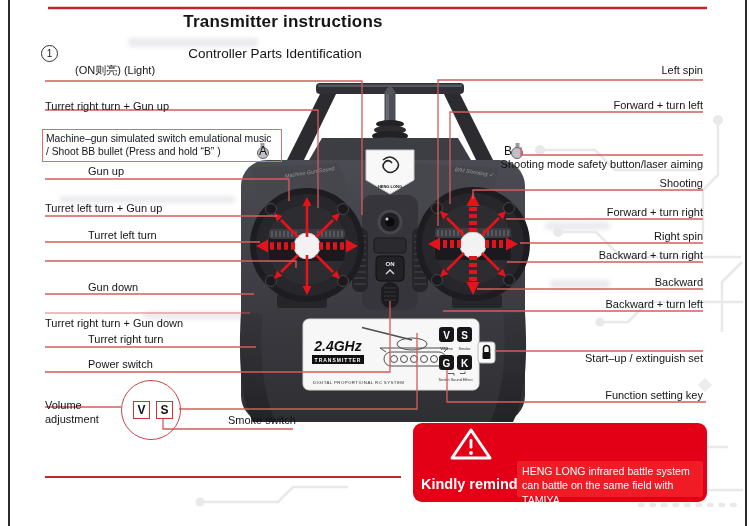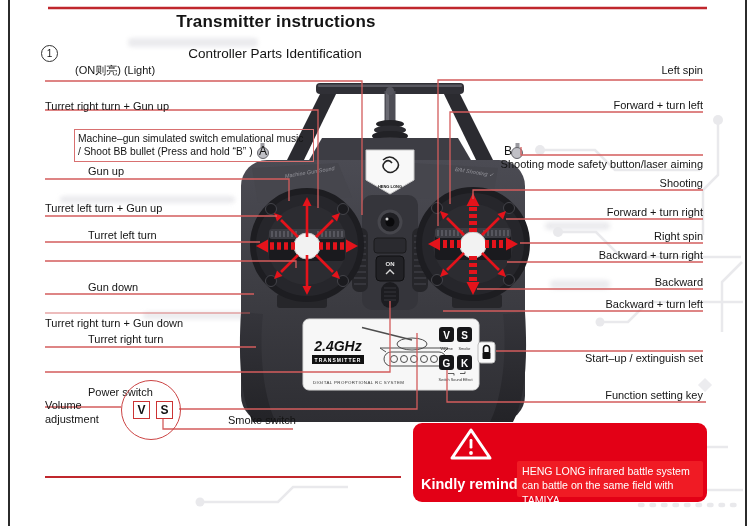--- a/index.html
+++ b/index.html
@@ -2,27 +2,27 @@
 <html><head>
 <meta charset="utf-8">
 <style>
   html,body{margin:0;padding:0;background:#fff;}
   .page{position:relative;width:750px;height:526px;background:#ffffff;overflow:hidden;
         font-family:"Liberation Sans",sans-serif;color:#141414;}
   .edge{position:absolute;top:0;height:526px;width:2px;background:#2b2b2b;}
   .lbl{position:absolute;font-size:11px;line-height:1.25;color:#141414;white-space:nowrap;z-index:4;}
   .lbl.rt{right:47px;text-align:right;}
   .lbl.wrapped{white-space:normal;}
-  .title{position:absolute;left:121px;top:12px;width:310px;text-align:center;
+  .title{position:absolute;left:128px;top:12px;width:310px;text-align:center;
          font-size:17px;font-weight:bold;letter-spacing:.2px;z-index:4;}
   .subtitle{position:absolute;left:120px;top:46px;width:310px;text-align:center;font-size:13.5px;z-index:4;}
   .stepnum{position:absolute;left:41px;top:45px;width:15px;height:15px;border:1.2px solid #333;
            border-radius:50%;font-size:10px;line-height:15px;text-align:center;z-index:4;}
   .mgbox{position:absolute;left:42px;top:129px;width:232px;border:1px solid #d87070;
-         padding:2px 3px;font-size:10.3px;line-height:1.3;z-index:4;background:rgba(255,255,255,.0);margin-left:32px;}
+         padding:2px 3px;font-size:10.3px;line-height:1.3;z-index:4;background:rgba(255,255,255,.0);}
   .mgbox span{display:block;white-space:nowrap;}
   .abletter{position:absolute;font-size:12px;z-index:5;}
   .vscircle{position:absolute;left:121px;top:380px;width:58px;height:58px;border:1.4px solid #cc4444;
             border-radius:50%;z-index:4;}
   .vsbox{position:absolute;width:15px;height:16px;border:1.4px solid #cc3333;background:#fff;
          font-size:12px;font-weight:bold;text-align:center;line-height:16px;color:#111;z-index:5;}
   .smudge{position:absolute;background:#e4e4e8;filter:blur(2px);opacity:.75;border-radius:4px;z-index:0;}
   .reminder{position:absolute;left:413px;top:423px;width:294px;height:79px;background:#e30016;
             border-radius:9px;z-index:5;}
   .reminder .rtitle{position:absolute;left:8px;top:53px;font-size:14.5px;font-weight:bold;color:#fff;white-space:nowrap;}
@@ -307,21 +307,21 @@
   <div class="mgbox">
     <span>Machine–gun simulated switch emulational music</span>
     <span>/ Shoot BB bullet (Press and hold “B” )</span>
   </div>
   <div class="lbl" style="left:88px;top:165px;">Gun up</div>
   <div class="lbl" style="left:45px;top:202px;">Turret left turn + Gun up</div>
   <div class="lbl" style="left:88px;top:229px;">Turret left turn</div>
   <div class="lbl" style="left:88px;top:281px;">Gun down</div>
   <div class="lbl" style="left:45px;top:317px;">Turret right turn + Gun down</div>
   <div class="lbl" style="left:88px;top:333px;">Turret right turn</div>
-  <div class="lbl" style="left:88px;top:358px;margin-top:28px;">Power switch</div>
+  <div class="lbl" style="left:88px;top:358px;">Power switch</div>
   <div class="lbl wrapped" style="left:45px;top:399px;width:74px;">Volume adjustment</div>
   <div class="lbl" style="left:228px;top:414px;">Smoke switch</div>
 
   <div class="lbl rt" style="top:64px;">Left spin</div>
   <div class="lbl rt" style="top:99px;">Forward + turn left</div>
   <div class="lbl rt" style="top:158px;">Shooting mode safety button/laser aiming</div>
   <div class="lbl rt" style="top:177px;">Shooting</div>
   <div class="lbl rt" style="top:206px;">Forward + turn right</div>
   <div class="lbl rt" style="top:230px;">Right spin</div>
   <div class="lbl rt" style="top:249px;">Backward + turn right</div>

